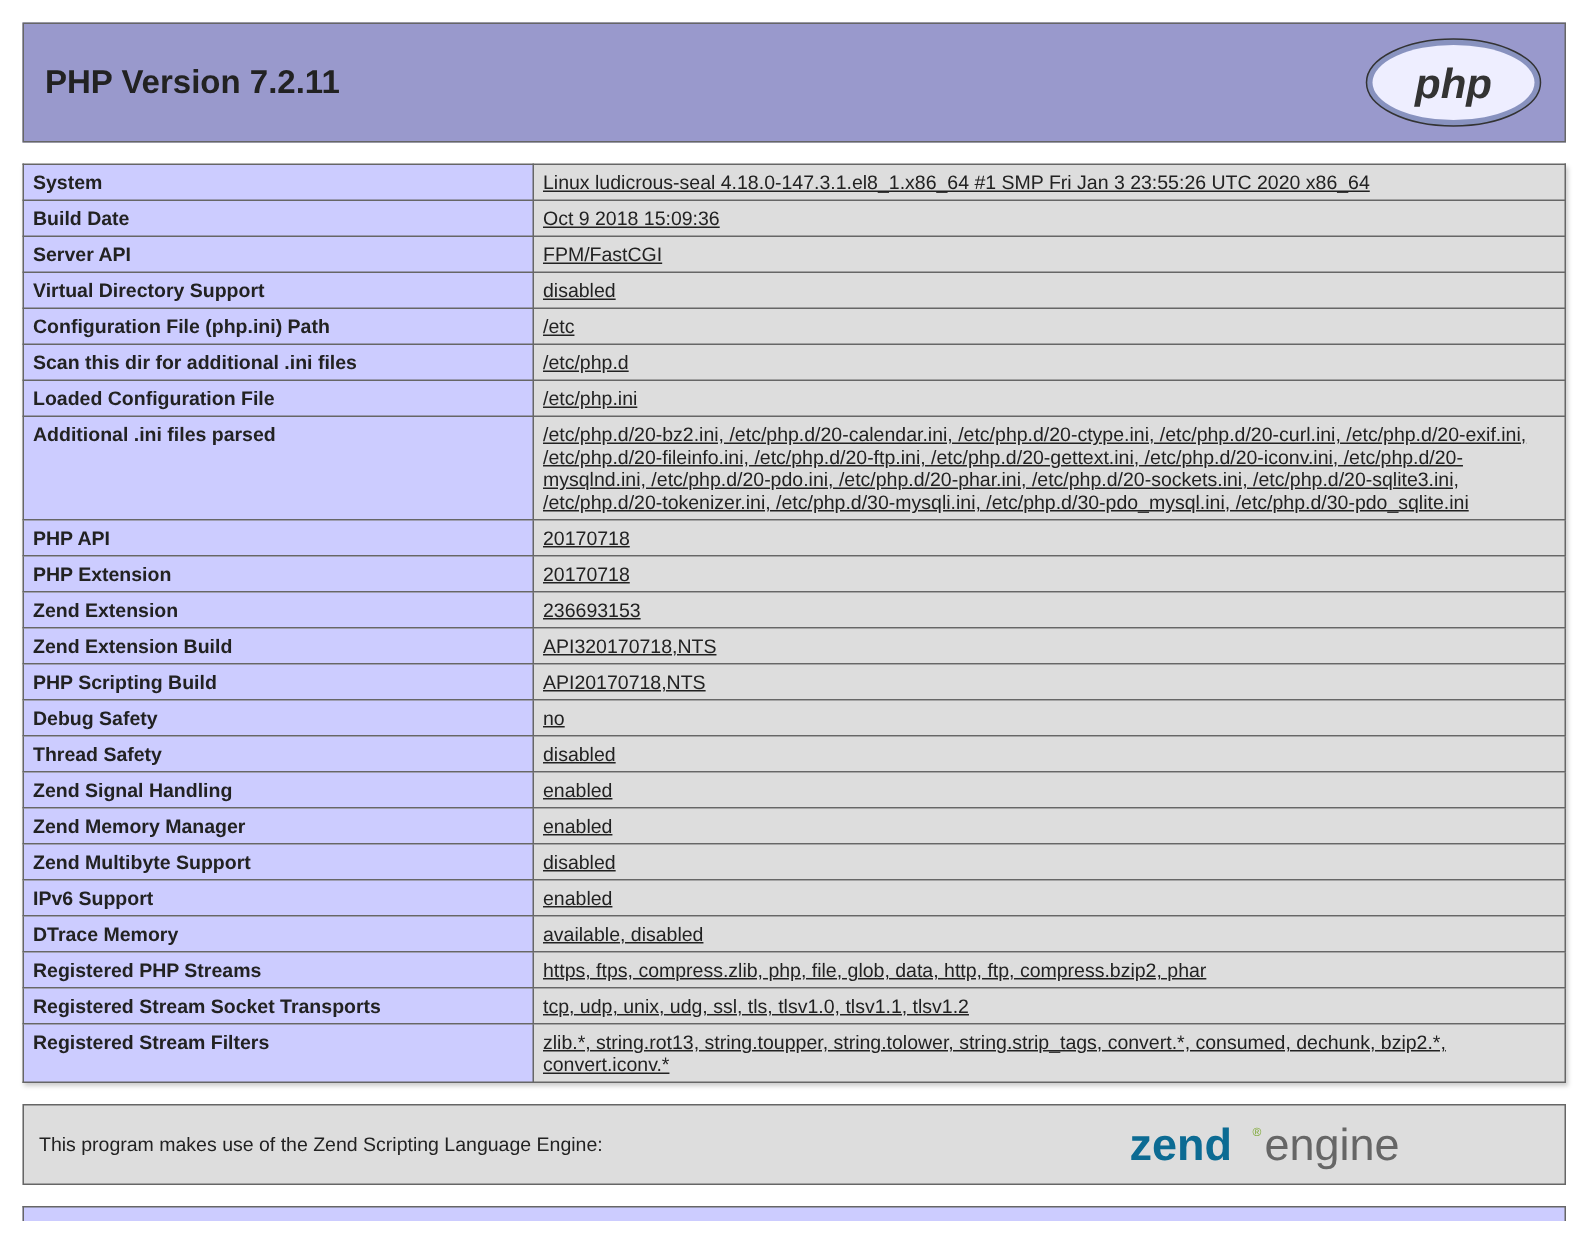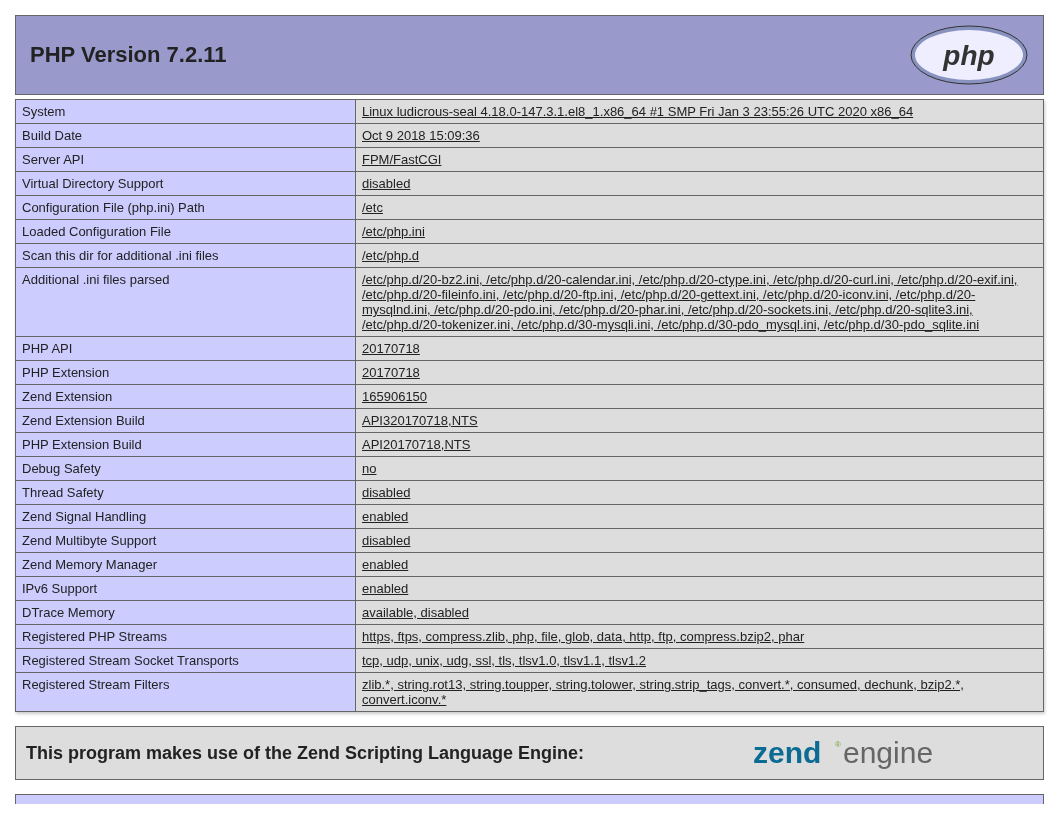--- a/index.html
+++ b/index.html
@@ -11,21 +11,21 @@
     font-size: 13px;
     color: #222;
   }
   .header {
     background: #9999cc;
     border: 1px solid #666;
     padding: 8px 14px;
     display: flex;
     align-items: center;
     justify-content: space-between;
-    margin-bottom: 4px;
+    margin-bottom: 14px;
   }
   .header h1 {
     font-size: 22px;
     font-weight: bold;
     margin: 0;
     color: #222;
   }
   .php-logo {
     width: 120px;
     height: 62px;
@@ -37,40 +37,39 @@
     box-shadow: 1px 2px 3px #ccc;
   }
   table.info td {
     border: 1px solid #666;
     padding: 4px 6px;
     vertical-align: baseline;
     font-size: 13px;
   }
   table.info td.e {
     background: #ccccff;
-    font-weight: normal;
+    font-weight: bold;
     width: 340px;
   }
   table.info td.v {
     background: #dddddd;
     text-decoration: underline;
   }
   .zend-box {
     border: 1px solid #666;
     background: #dddddd;
     padding: 8px 10px;
     display: flex;
     align-items: center;
     justify-content: space-between;
     margin-bottom: 14px;
   }
   .zend-text {
-    font-size: 18px;
+    font-size: 13px;
     line-height: 1.35;
-    font-weight: bold;
   }
   .zend-logo {
     width: 280px;
     height: 36px;
   }
   .bottom-stub {
     border: 1px solid #666;
     border-bottom: none;
     background: #ccccff;
     height: 10px;
@@ -104,70 +103,70 @@
       </tr>
       <tr>
         <td class="e">Virtual Directory Support</td>
         <td class="v">disabled</td>
       </tr>
       <tr>
         <td class="e">Configuration File (php.ini) Path</td>
         <td class="v">/etc</td>
       </tr>
       <tr>
+        <td class="e">Scan this dir for additional .ini files</td>
+        <td class="v">/etc/php.d</td>
+      </tr>
+      <tr>
         <td class="e">Loaded Configuration File</td>
         <td class="v">/etc/php.ini</td>
       </tr>
       <tr>
-        <td class="e">Scan this dir for additional .ini files</td>
-        <td class="v">/etc/php.d</td>
-      </tr>
-      <tr>
         <td class="e">Additional .ini files parsed</td>
         <td class="v">/etc/php.d/20-bz2.ini, /etc/php.d/20-calendar.ini, /etc/php.d/20-ctype.ini, /etc/php.d/20-curl.ini, /etc/php.d/20-exif.ini, /etc/php.d/20-fileinfo.ini, /etc/php.d/20-ftp.ini, /etc/php.d/20-gettext.ini, /etc/php.d/20-iconv.ini, /etc/php.d/20-mysqlnd.ini, /etc/php.d/20-pdo.ini, /etc/php.d/20-phar.ini, /etc/php.d/20-sockets.ini, /etc/php.d/20-sqlite3.ini, /etc/php.d/20-tokenizer.ini, /etc/php.d/30-mysqli.ini, /etc/php.d/30-pdo_mysql.ini, /etc/php.d/30-pdo_sqlite.ini</td>
       </tr>
       <tr>
         <td class="e">PHP API</td>
         <td class="v">20170718</td>
       </tr>
       <tr>
         <td class="e">PHP Extension</td>
         <td class="v">20170718</td>
       </tr>
       <tr>
         <td class="e">Zend Extension</td>
-        <td class="v">165906150</td>
+        <td class="v">236693153</td>
       </tr>
       <tr>
         <td class="e">Zend Extension Build</td>
         <td class="v">API320170718,NTS</td>
       </tr>
       <tr>
-        <td class="e">PHP Extension Build</td>
+        <td class="e">PHP Scripting Build</td>
         <td class="v">API20170718,NTS</td>
       </tr>
       <tr>
         <td class="e">Debug Safety</td>
         <td class="v">no</td>
       </tr>
       <tr>
         <td class="e">Thread Safety</td>
         <td class="v">disabled</td>
       </tr>
       <tr>
         <td class="e">Zend Signal Handling</td>
         <td class="v">enabled</td>
       </tr>
       <tr>
+        <td class="e">Zend Memory Manager</td>
+        <td class="v">enabled</td>
+      </tr>
+      <tr>
         <td class="e">Zend Multibyte Support</td>
         <td class="v">disabled</td>
-      </tr>
-      <tr>
-        <td class="e">Zend Memory Manager</td>
-        <td class="v">enabled</td>
       </tr>
       <tr>
         <td class="e">IPv6 Support</td>
         <td class="v">enabled</td>
       </tr>
       <tr>
         <td class="e">DTrace Memory</td>
         <td class="v">available, disabled</td>
       </tr>
       <tr>

